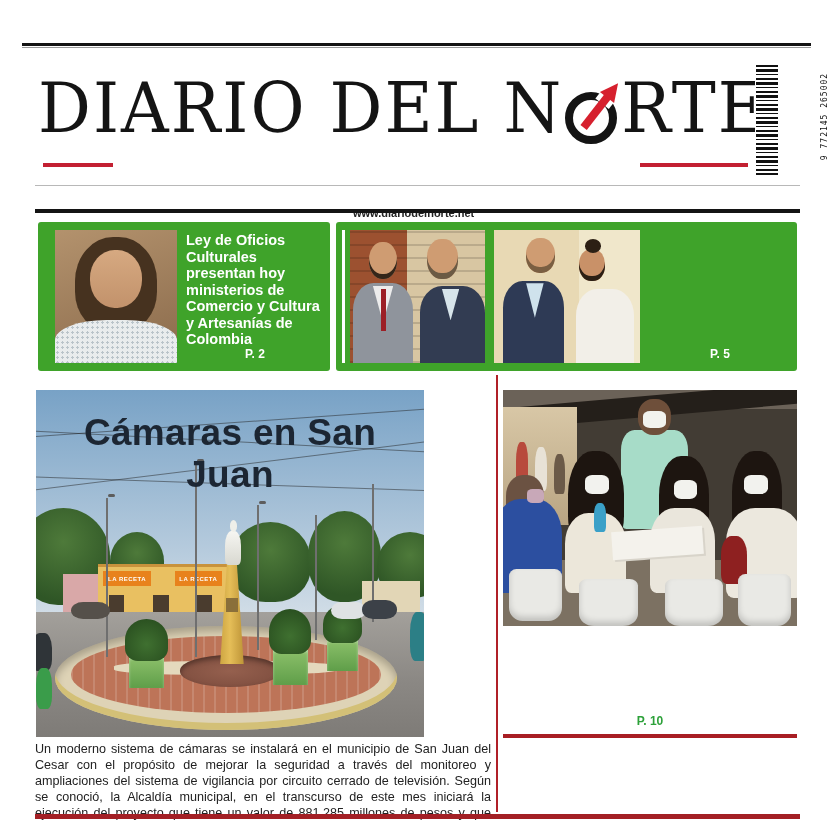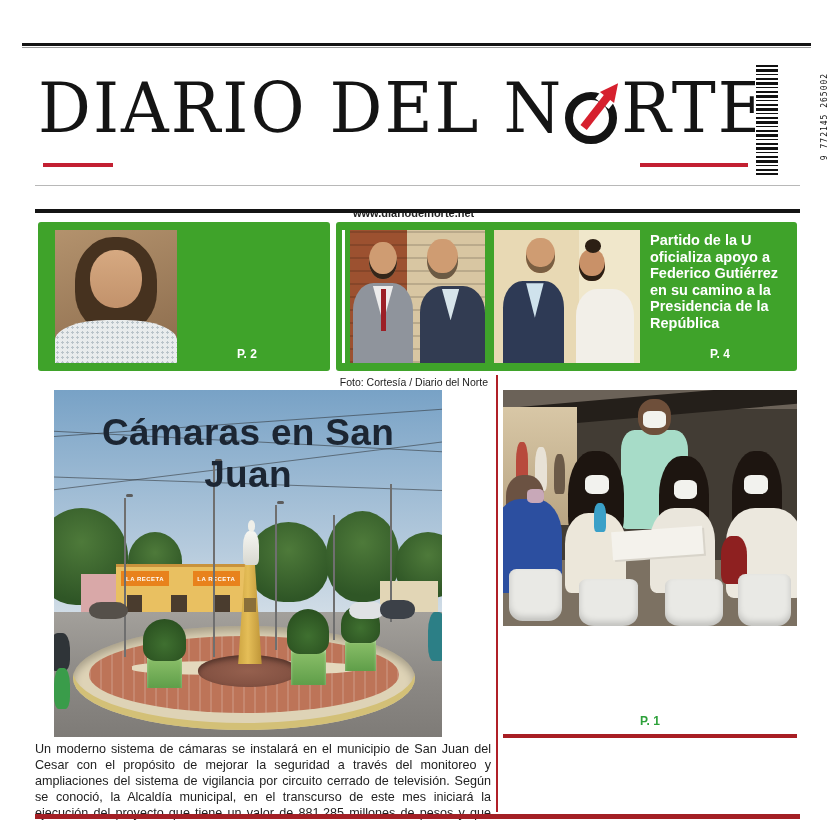--- a/index.html
+++ b/index.html
@@ -79,21 +79,21 @@
     box-shadow:0 -6px 0 #7a5f42 inset; }
   .p3 .m-torso { position:absolute; left:6%; bottom:0; width:42%; height:62%; background:#2e3a55; border-radius:32% 32% 0 0; }
   .p3 .m-shirt { position:absolute; left:22%; bottom:34%; width:12%; height:26%; background:#cfe2ec; clip-path:polygon(0 0,100% 0,50% 100%); }
   .p3 .w-head { position:absolute; right:24%; top:14%; width:18%; height:24%; background:#c99168; border-radius:46%;
     box-shadow:0 -5px 0 #2c1f14 inset; }
   .p3 .w-bun { position:absolute; right:27%; top:7%; width:11%; height:10%; background:#2c1f14; border-radius:50%; }
   .p3 .w-torso { position:absolute; right:4%; bottom:0; width:40%; height:56%; background:#f2efe8; border-radius:36% 36% 0 0; }
 
   
   .credit { left:35px; top:376px; width:453px; text-align:right; font-size:10.5px; color:#222; }
-  .main-photo { left:54px; top:390px; width:388px; height:347px; overflow:hidden; background:#9ab4cc; }
+  .main-photo { left:36px; top:390px; width:388px; height:347px; overflow:hidden; background:#9ab4cc; }
   .main-headline { position:absolute; left:0; top:22px; width:100%; text-align:center;
     font-size:37px; font-weight:700; color:#1c2633; letter-spacing:0.3px; }
 
   .sky { position:absolute; inset:0 0 34% 0; background:linear-gradient(#78a2c6,#b6cbdd 70%,#d3dee7); }
   .wire { position:absolute; height:1px; width:120%; background:rgba(35,35,35,.5); }
   .tree { position:absolute; background:radial-gradient(circle at 50% 35%, #4e7a3a, #2f5626 75%); border-radius:50% 50% 44% 44%; }
   .bldg-pink { position:absolute; left:7%; top:53%; width:10%; height:11%; background:#d9a8a8; }
   .bldg-main { position:absolute; left:16%; top:50%; width:34%; height:16%; background:#e9c061; border-top:3px solid #c8923c; }
   .shop-sign { position:absolute; top:8%; height:30%; background:#e8821c; color:#fff; font-weight:700; font-size:6px;
     display:flex; align-items:center; justify-content:center; letter-spacing:.5px; }
@@ -185,21 +185,22 @@
     <span class="info-center">www.diariodelnorte.net</span>
   </div>
   <div class="abs rule-thick"></div>
 
   <div class="abs story-box b1">
     <div class="story-photo p1">
       <div class="hair"></div>
       <div class="face"></div>
       <div class="jacket"></div>
     </div>
-    <div class="sb-page" style="left:140px; width:138px;">P. 2</div>
+    <div class="sb-headline" style="left:148px; width:138px;">Ley de Oficios Culturales presentan hoy ministerios de Comercio y Cultura y Artesanías de Colombia</div>
+    <div class="sb-page" style="left:148px; width:138px;">P. 2</div>
   </div>
 
   <div class="abs story-box b2">
     <div class="white-bar"></div>
     <div class="story-photo p2">
       <div class="m1-torso"></div>
       <div class="m1-shirt"></div>
       <div class="m1-tie"></div>
       <div class="m1-head"></div>
       <div class="m2-torso"></div>
@@ -207,25 +208,23 @@
       <div class="m2-head"></div>
     </div>
     <div class="story-photo p3">
       <div class="m-torso"></div>
       <div class="m-shirt"></div>
       <div class="m-head"></div>
       <div class="w-torso"></div>
       <div class="w-head"></div>
       <div class="w-bun"></div>
     </div>
-    <div class="sb-headline" style="left:314px; width:140px;">Partido de la U oficializa apoyo a Federico Gutiérrez en su camino a la Presidencia de la República</div>
-    <div class="sb-page" style="left:314px; width:140px;">P. 4</div>
-  </div>
-
-  <div class="abs credit">Foto: Cortesía / Diario del Norte</div>
+    <div class="sb-page" style="left:314px; width:140px;">P. 5</div>
+  </div>
+
 
   <div class="abs main-photo">
     <div class="sky"></div>
     <div class="wire" style="left:-5%; top:9%; transform:rotate(-4deg);"></div>
     <div class="wire" style="left:-5%; top:15%; transform:rotate(3deg);"></div>
     <div class="wire" style="left:-5%; top:21%; transform:rotate(-7deg);"></div>
     <div class="wire" style="left:-5%; top:27%; transform:rotate(2deg);"></div>
 
     <div class="tree" style="left:-5%; top:34%; width:24%; height:28%;"></div>
     <div class="tree" style="left:19%; top:41%; width:14%; height:17%;"></div>
@@ -313,18 +312,18 @@
     <div class="mask" style="left:82%; top:36%; width:8%; height:8%;"></div>
     <div class="fig" style="left:74%; top:62%; width:9%; height:20%; background:#8e2020;"></div>
 
     <div class="papers"></div>
     <div class="chair" style="left:2%; top:76%; width:18%; height:22%;"></div>
     <div class="chair" style="left:26%; top:80%; width:20%; height:20%;"></div>
     <div class="chair" style="left:55%; top:80%; width:20%; height:20%;"></div>
     <div class="chair" style="left:80%; top:78%; width:18%; height:22%;"></div>
   </div>
 
-  <div class="abs sec-page">P. 1</div>
+  <div class="abs sec-page">P. 10</div>
   <div class="abs red-rule"></div>
 
   <div class="abs bottom-bar"></div>
 
 </div>
 
 </body></html>

